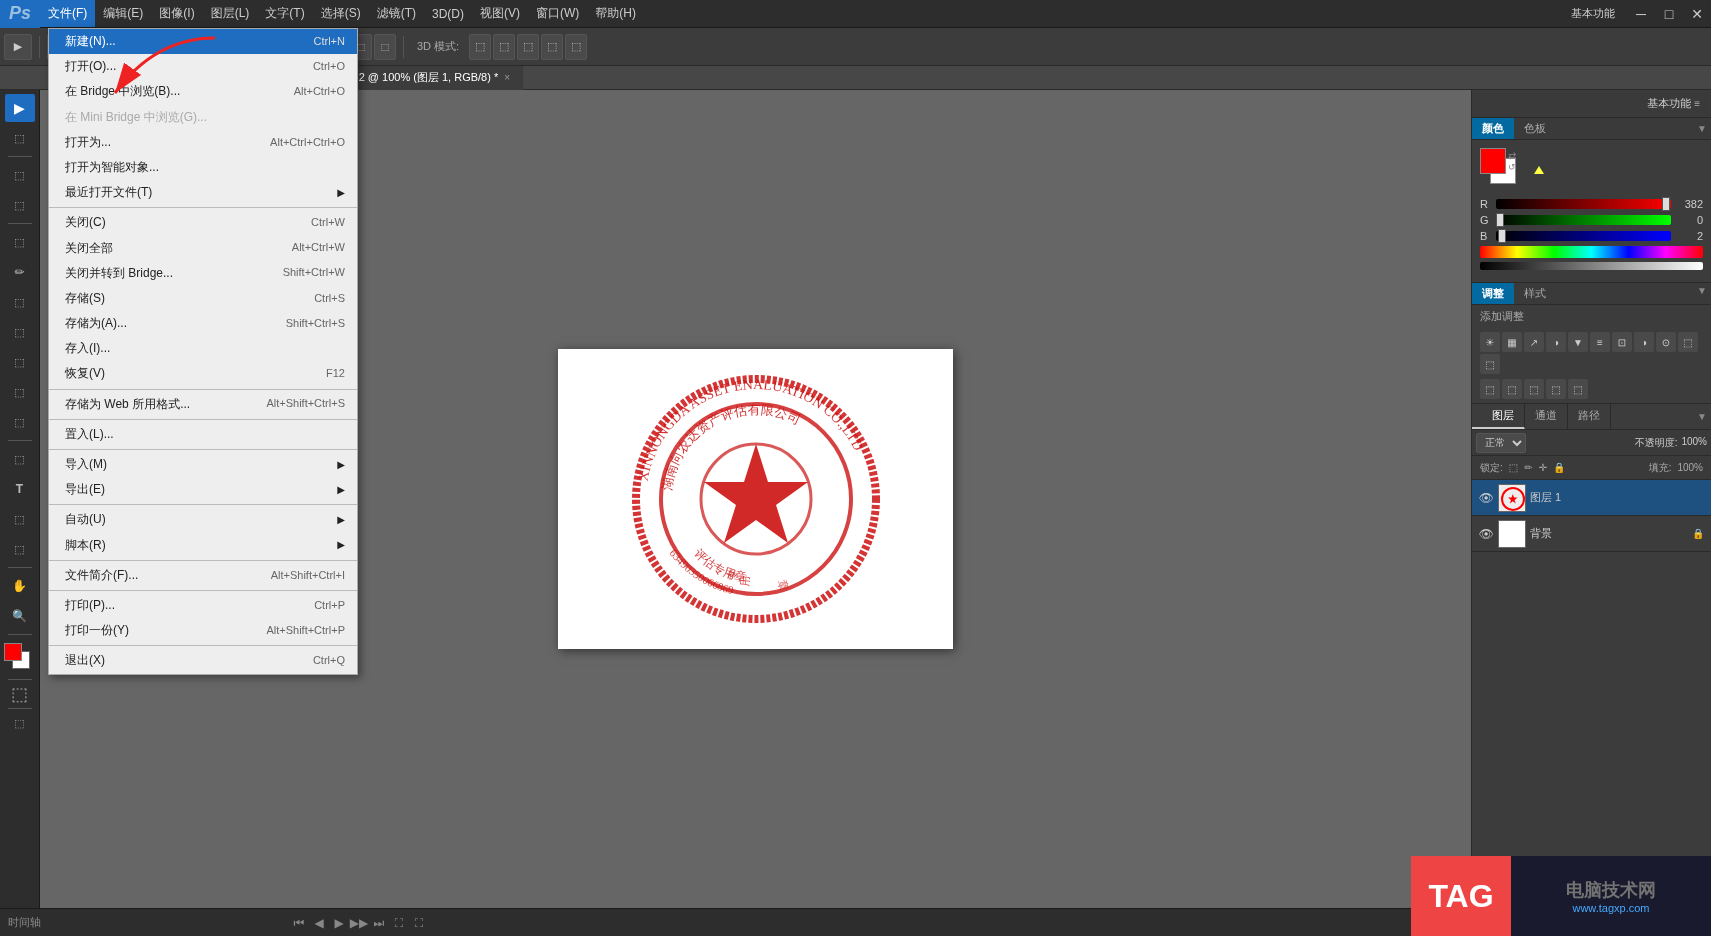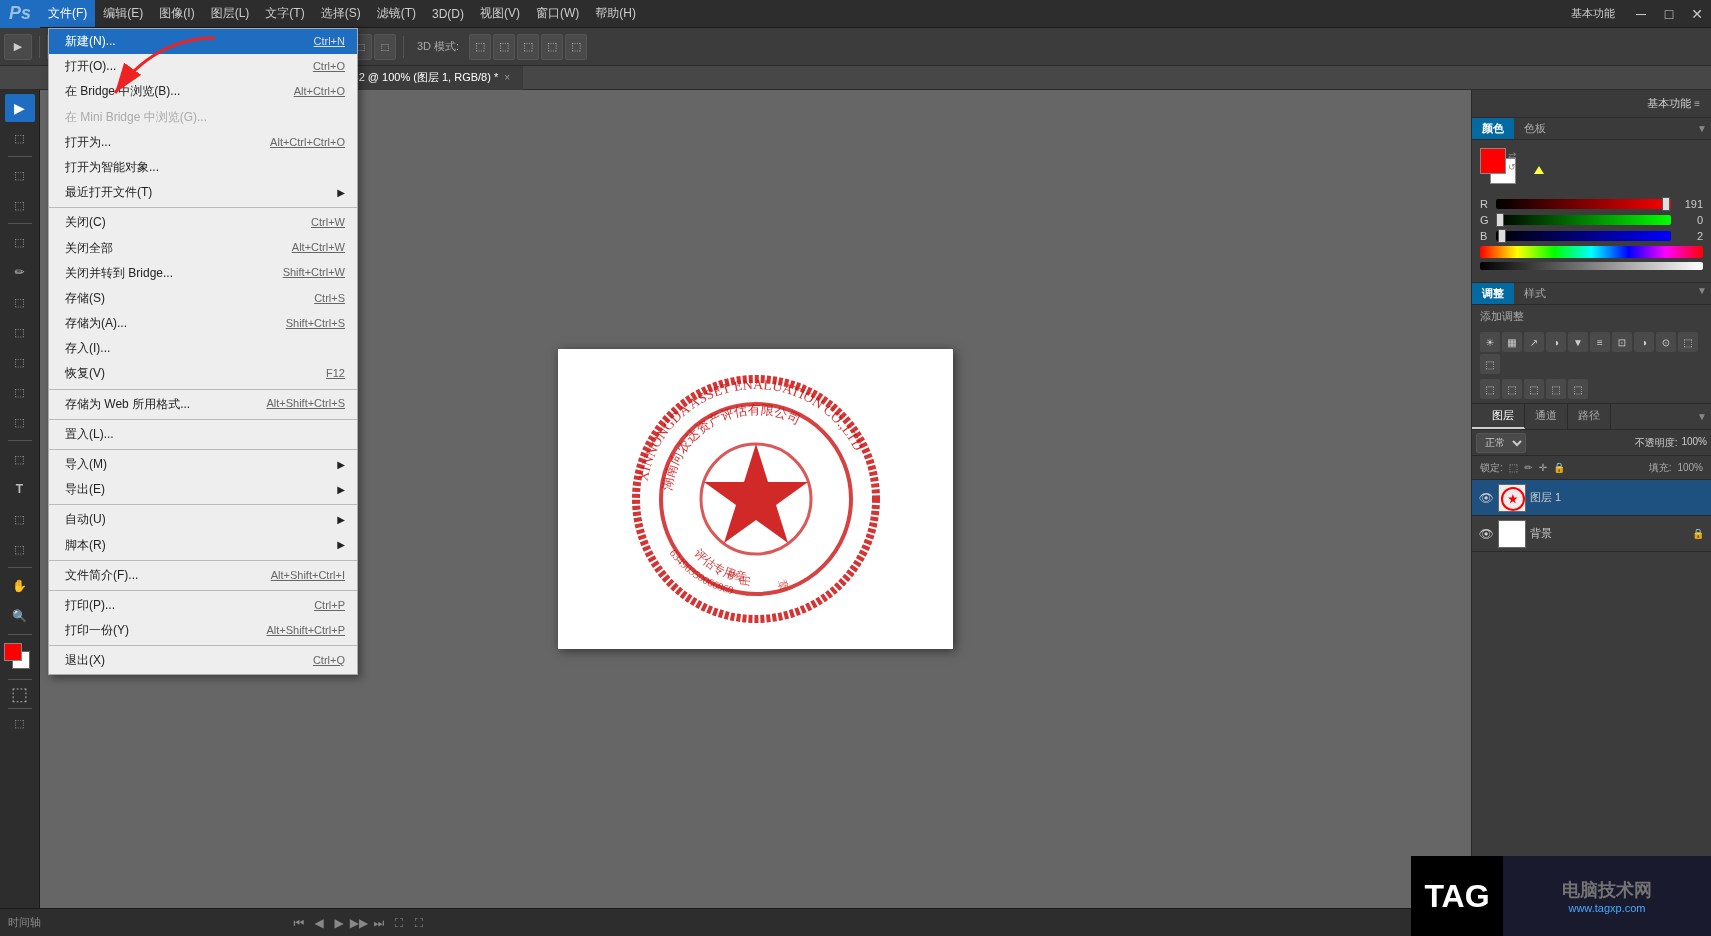--- a/index.html
+++ b/index.html
@@ -153,21 +153,21 @@
     #file-menu-dropdown {
       position: fixed; top: 28px; left: 48px; width: 310px; background: #eee;
       border: 1px solid #aaa; z-index: 9999; box-shadow: 3px 3px 8px rgba(0,0,0,0.4);
     }
     .dropdown-item {
       display: flex; align-items: center; justify-content: space-between;
       padding: 3px 12px 3px 16px; cursor: pointer; color: #222; font-size: 12px; line-height: 1.6;
     }
     .dropdown-item.highlighted { background: #1e6dc0; color: #fff; }
     .dropdown-item.disabled { color: #aaa; cursor: default; }
-    .dropdown-shortcut { font-size: 11px; color: #666; text-decoration: underline; }
+    .dropdown-shortcut { font-size: 11px; color: #666; }
     .dropdown-item.highlighted .dropdown-shortcut { color: #ddd; }
     .dropdown-separator { height: 1px; background: #bbb; margin: 2px 0; }
     .dropdown-arrow { font-size: 10px; }
 
     
     #red-arrow {
       position: fixed; top: 28px; left: 55px; z-index: 10000; pointer-events: none;
     }
 
     
@@ -175,21 +175,21 @@
       height: 28px; background: #3a3a3a; display: flex; align-items: center; justify-content: flex-end;
       padding: 0 8px; font-size: 11px; color: #ccc; border-bottom: 1px solid #2a2a2a;
     }
 
     
     #tag-watermark {
       position: fixed; bottom: 0; right: 0; width: 300px; height: 80px;
       display: flex; align-items: center; z-index: 9998;
     }
     #tag-blue {
-      width: 92px; height: 80px; background: #000000; display: flex; flex-direction: column;
+      width: 100px; height: 80px; background: #ef4444; display: flex; flex-direction: column;
       align-items: center; justify-content: center; color: #fff; font-weight: bold; font-size: 28px;
     }
     #tag-dark {
       flex: 1; height: 80px; background: #1a1a2e; display: flex; flex-direction: column;
       align-items: center; justify-content: center; padding: 4px;
     }
     #tag-dark-title { color: #737373; font-size: 18px; font-weight: bold; }
     #tag-dark-url { color: #4af; font-size: 11px; }
 
     
@@ -399,21 +399,21 @@
             <div style="display:flex;align-items:center;gap:4px;margin-bottom:3px;">
               <div style="width:10px;height:10px;background:transparent;border-left:5px solid transparent;border-right:5px solid transparent;border-bottom:8px solid #ff4;"></div>
             </div>
           </div>
         </div>
         <div class="color-row">
           <div class="color-label">R</div>
           <div class="color-slider r-slider" style="position:relative;">
             <div class="slider-thumb" style="right:1px;"></div>
           </div>
-          <div class="color-value">191</div>
+          <div class="color-value">382</div>
         </div>
         <div class="color-row">
           <div class="color-label">G</div>
           <div class="color-slider g-slider" style="position:relative;">
             <div class="slider-thumb" style="left:0px;"></div>
           </div>
           <div class="color-value">0</div>
         </div>
         <div class="color-row">
           <div class="color-label">B</div>

